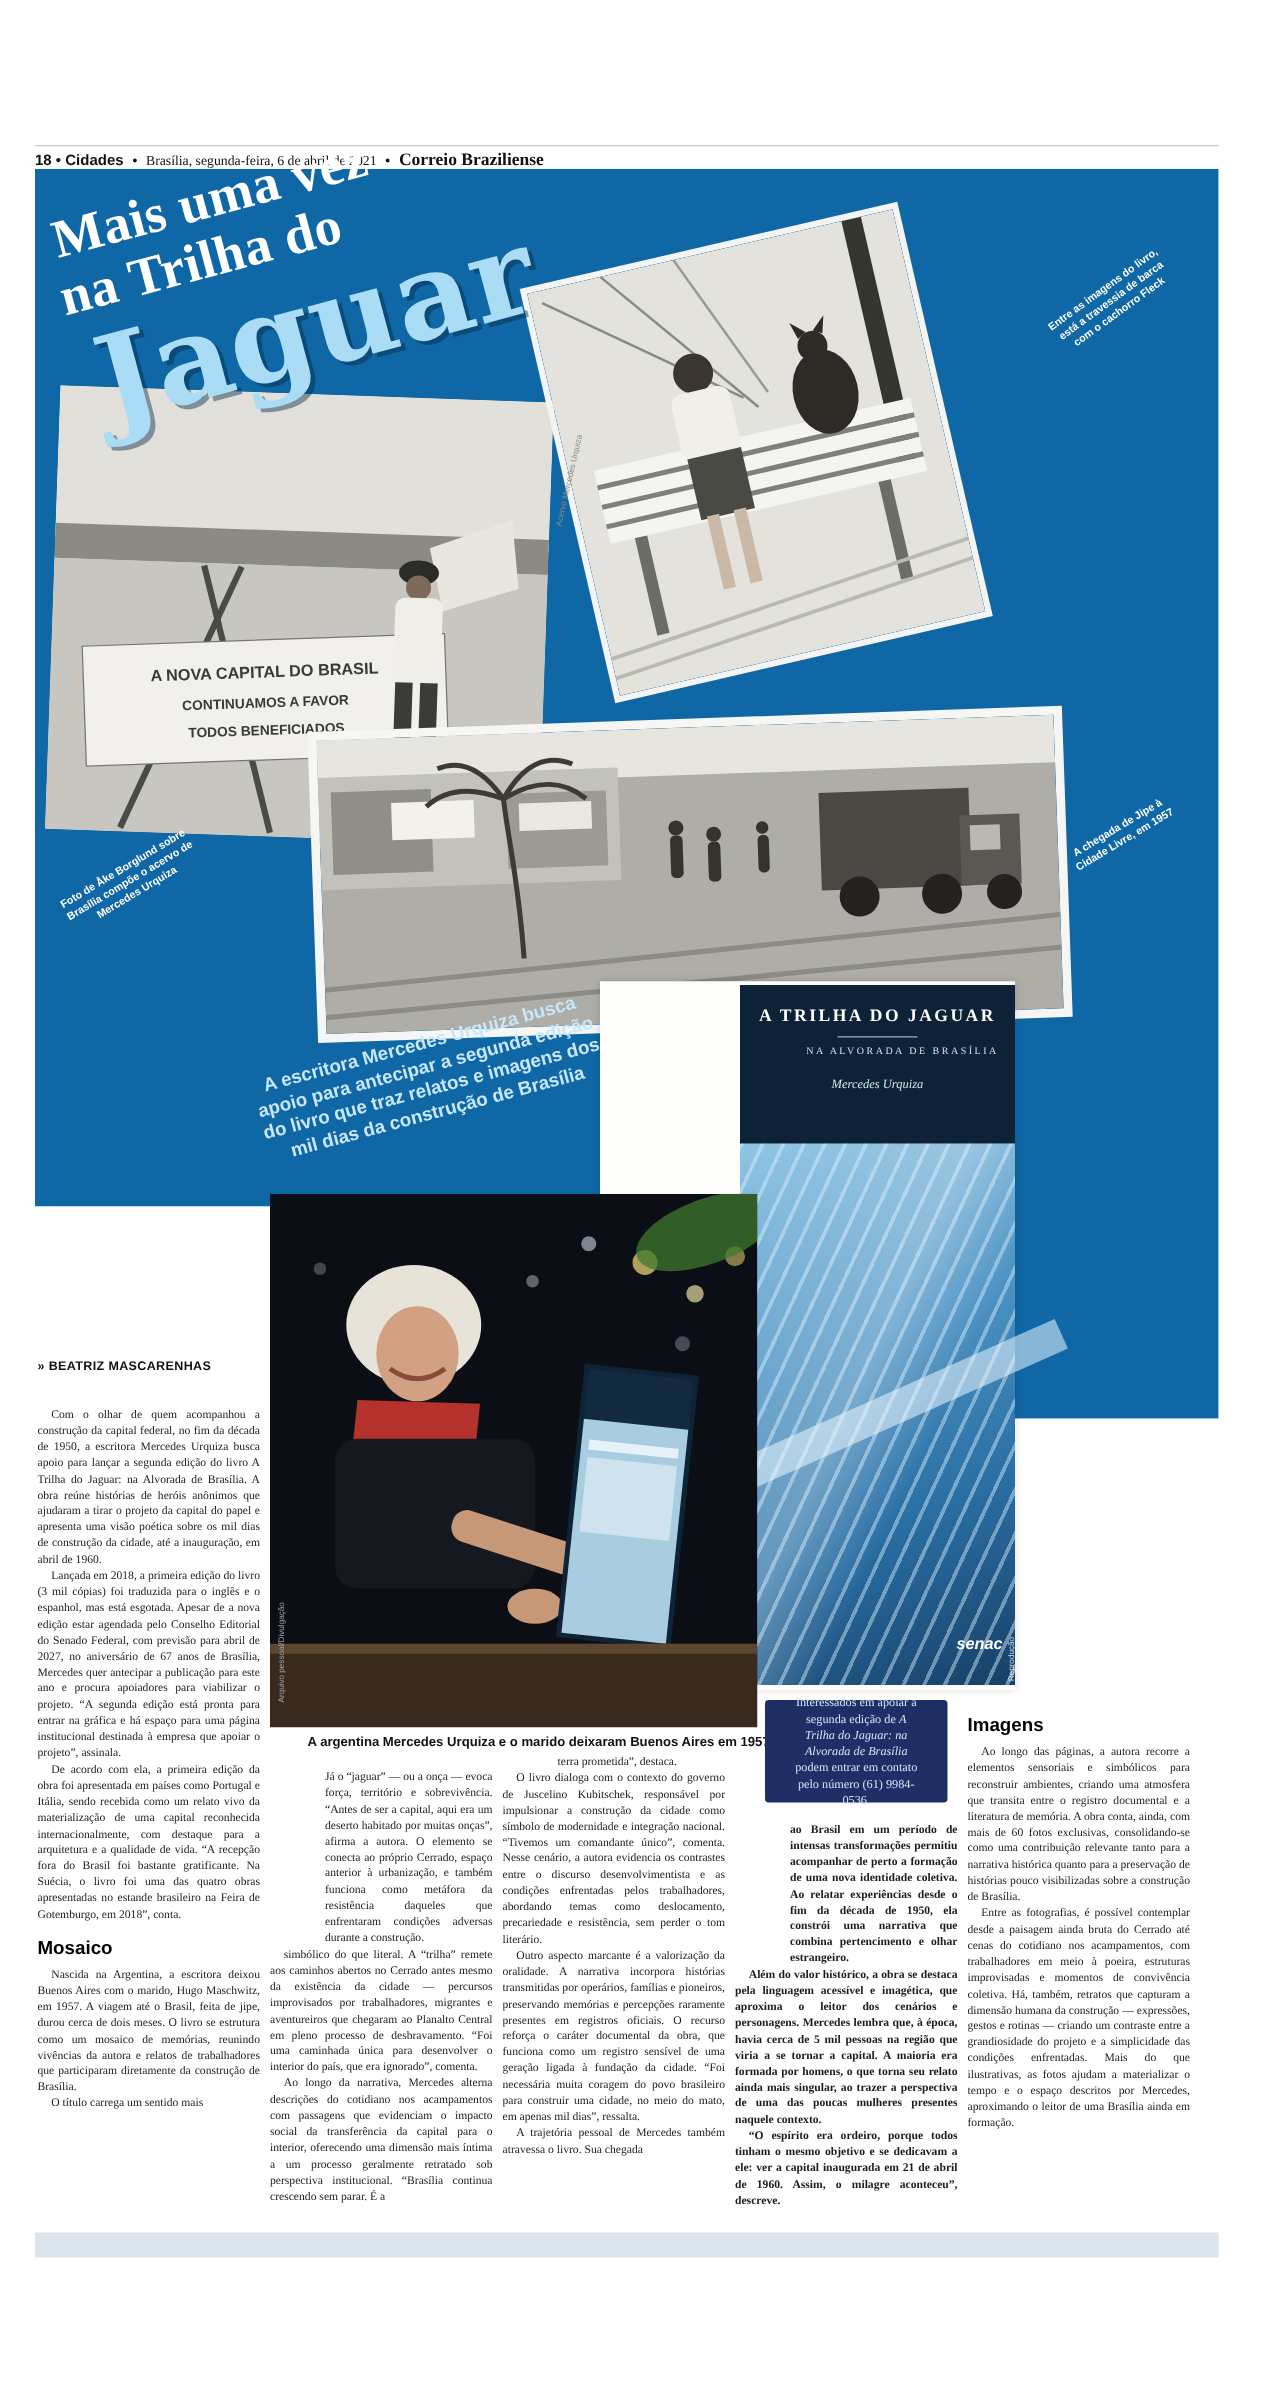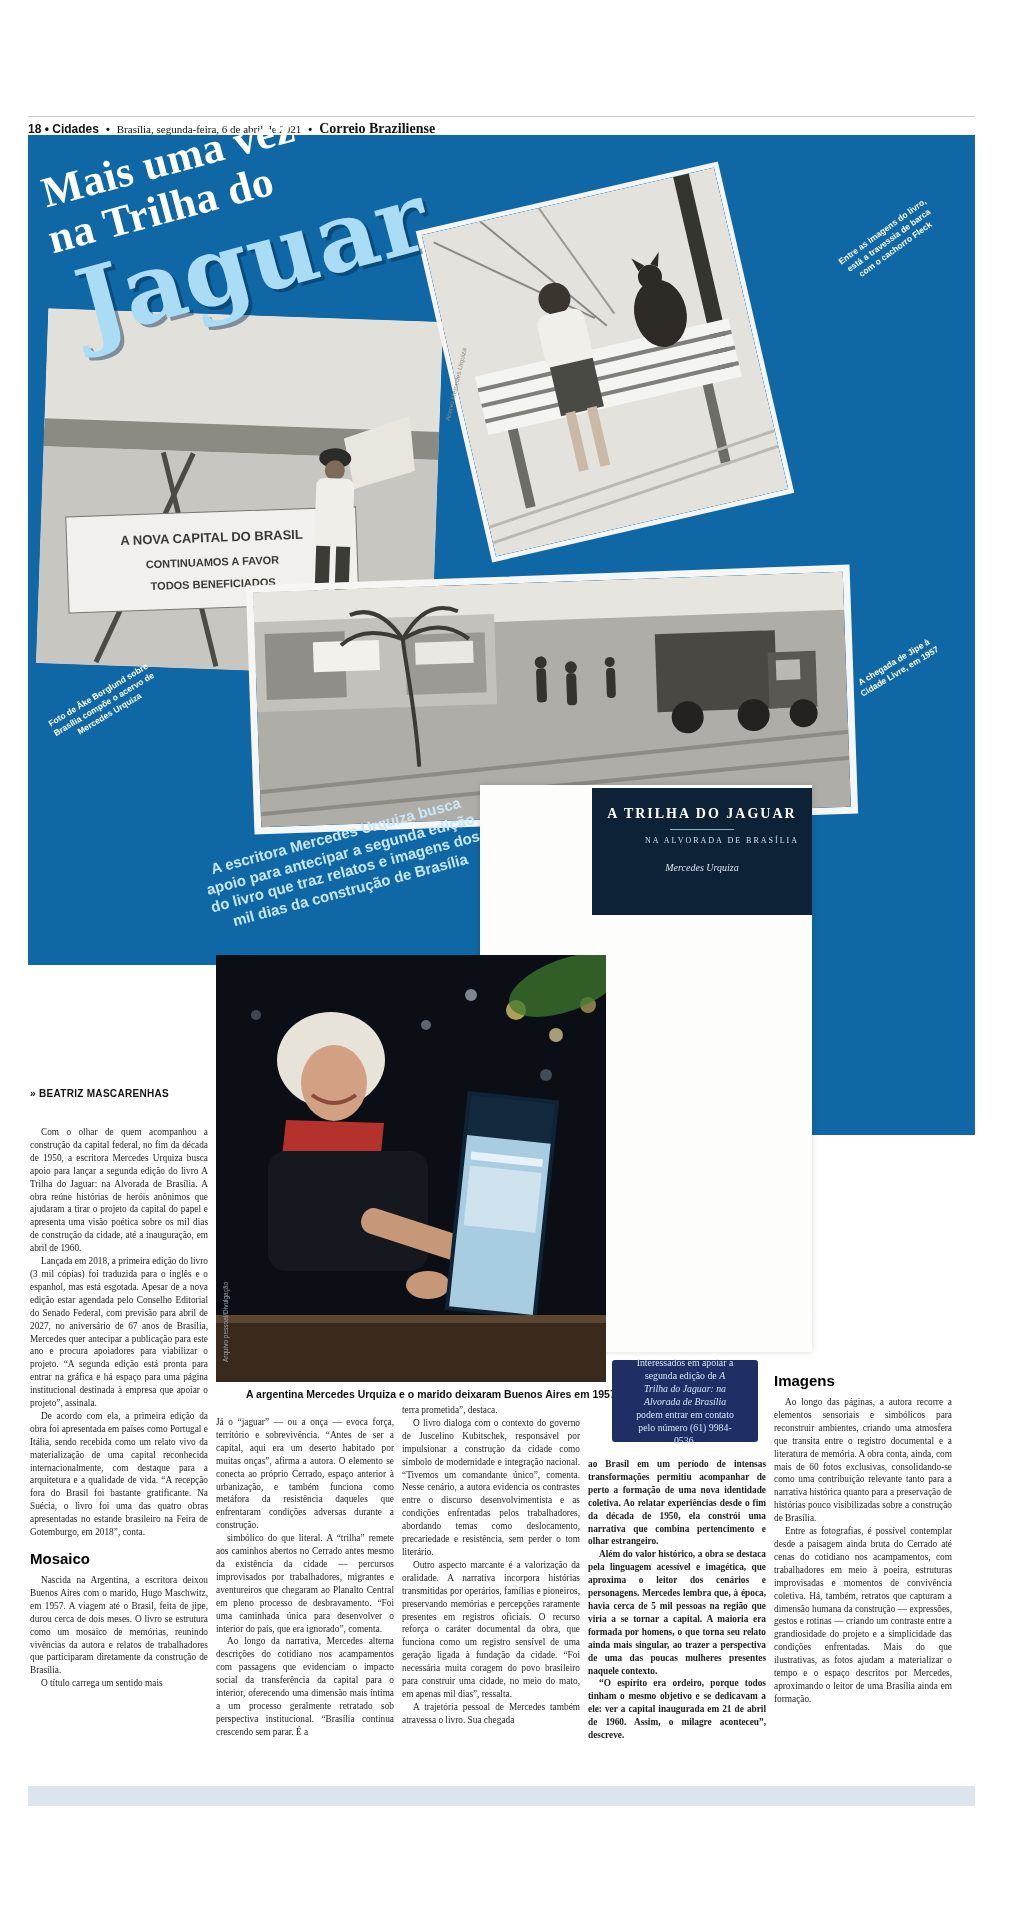--- a/index.html
+++ b/index.html
@@ -61,21 +61,21 @@
   #cover-senac{position:absolute;right:10px;bottom:26px;font:bold italic 13px "Liberation Sans",sans-serif;color:#ffffff;}
 
   
   #photo-portrait{left:216px;top:955px;width:390px;height:427px;}
 
   
   #byline{left:30px;top:1088px;font:bold 10px "Liberation Sans",sans-serif;color:#111;letter-spacing:.3px;}
   .colbox{position:absolute;width:178px;font:9.3px/12.9px "Liberation Serif",serif;color:#1c1c1c;
           text-align:justify;overflow:hidden;}
   .colbox p{margin:0;text-indent:11px;}
-  .continued p:first-child{text-indent:0;}
+  .continued p:first-child{text-indent:0;margin-left:44px;}
   h3.sec{font:bold 15px "Liberation Sans",sans-serif;margin:11px 0 7px;color:#000;}
   #col1{left:30px;top:1126px;height:650px;}
   #col2{left:216px;top:1416px;height:358px;}
   #col3{left:402px;top:1404px;height:370px;}
   #col4{left:588px;top:1458px;height:316px;font-weight:bold;}
   #col5{left:774px;top:1372px;height:404px;}
   #col5 h3.sec{margin-top:0;}
 
   #portrait-caption{left:246px;top:1388px;width:420px;font:bold 10.5px "Liberation Sans",sans-serif;color:#111;}
 
@@ -221,20 +221,24 @@
 <div class="abs credit-v" style="left:444px;top:420px;transform:rotate(-77deg);color:#8a8a84;">Acervo Mercedes Urquiza</div>
 
 <div id="cover-card" class="abs"></div>
 <div id="cover" class="abs">
   <div id="cover-band">
     <div id="cover-title">A TRILHA DO JAGUAR</div>
     <div id="cover-rule"></div>
     <div id="cover-sub">NA ALVORADA DE BRASÍLIA</div>
     <div id="cover-author">Mercedes Urquiza</div>
   </div>
+  <div id="cover-photo">
+    <div id="cover-axis"></div>
+    <div id="cover-senac">senac</div>
+  </div>
 </div>
 <div class="abs credit-v" style="left:806px;top:1345px;transform:rotate(-90deg);color:rgba(255,255,255,.75);">Reprodução</div>
 
 <div id="photo-portrait" class="photo abs">
   <svg width="390" height="427" viewBox="0 0 390 427">
     <rect width="390" height="427" fill="#0b0e15"></rect>
     <g>
       <circle cx="300" cy="55" r="10" fill="#d8c46a" opacity=".8"></circle>
         <circle cx="340" cy="80" r="7" fill="#e8dca0" opacity=".7"></circle>
       <circle cx="255" cy="40" r="6" fill="#c9d6e2" opacity=".6"></circle>

